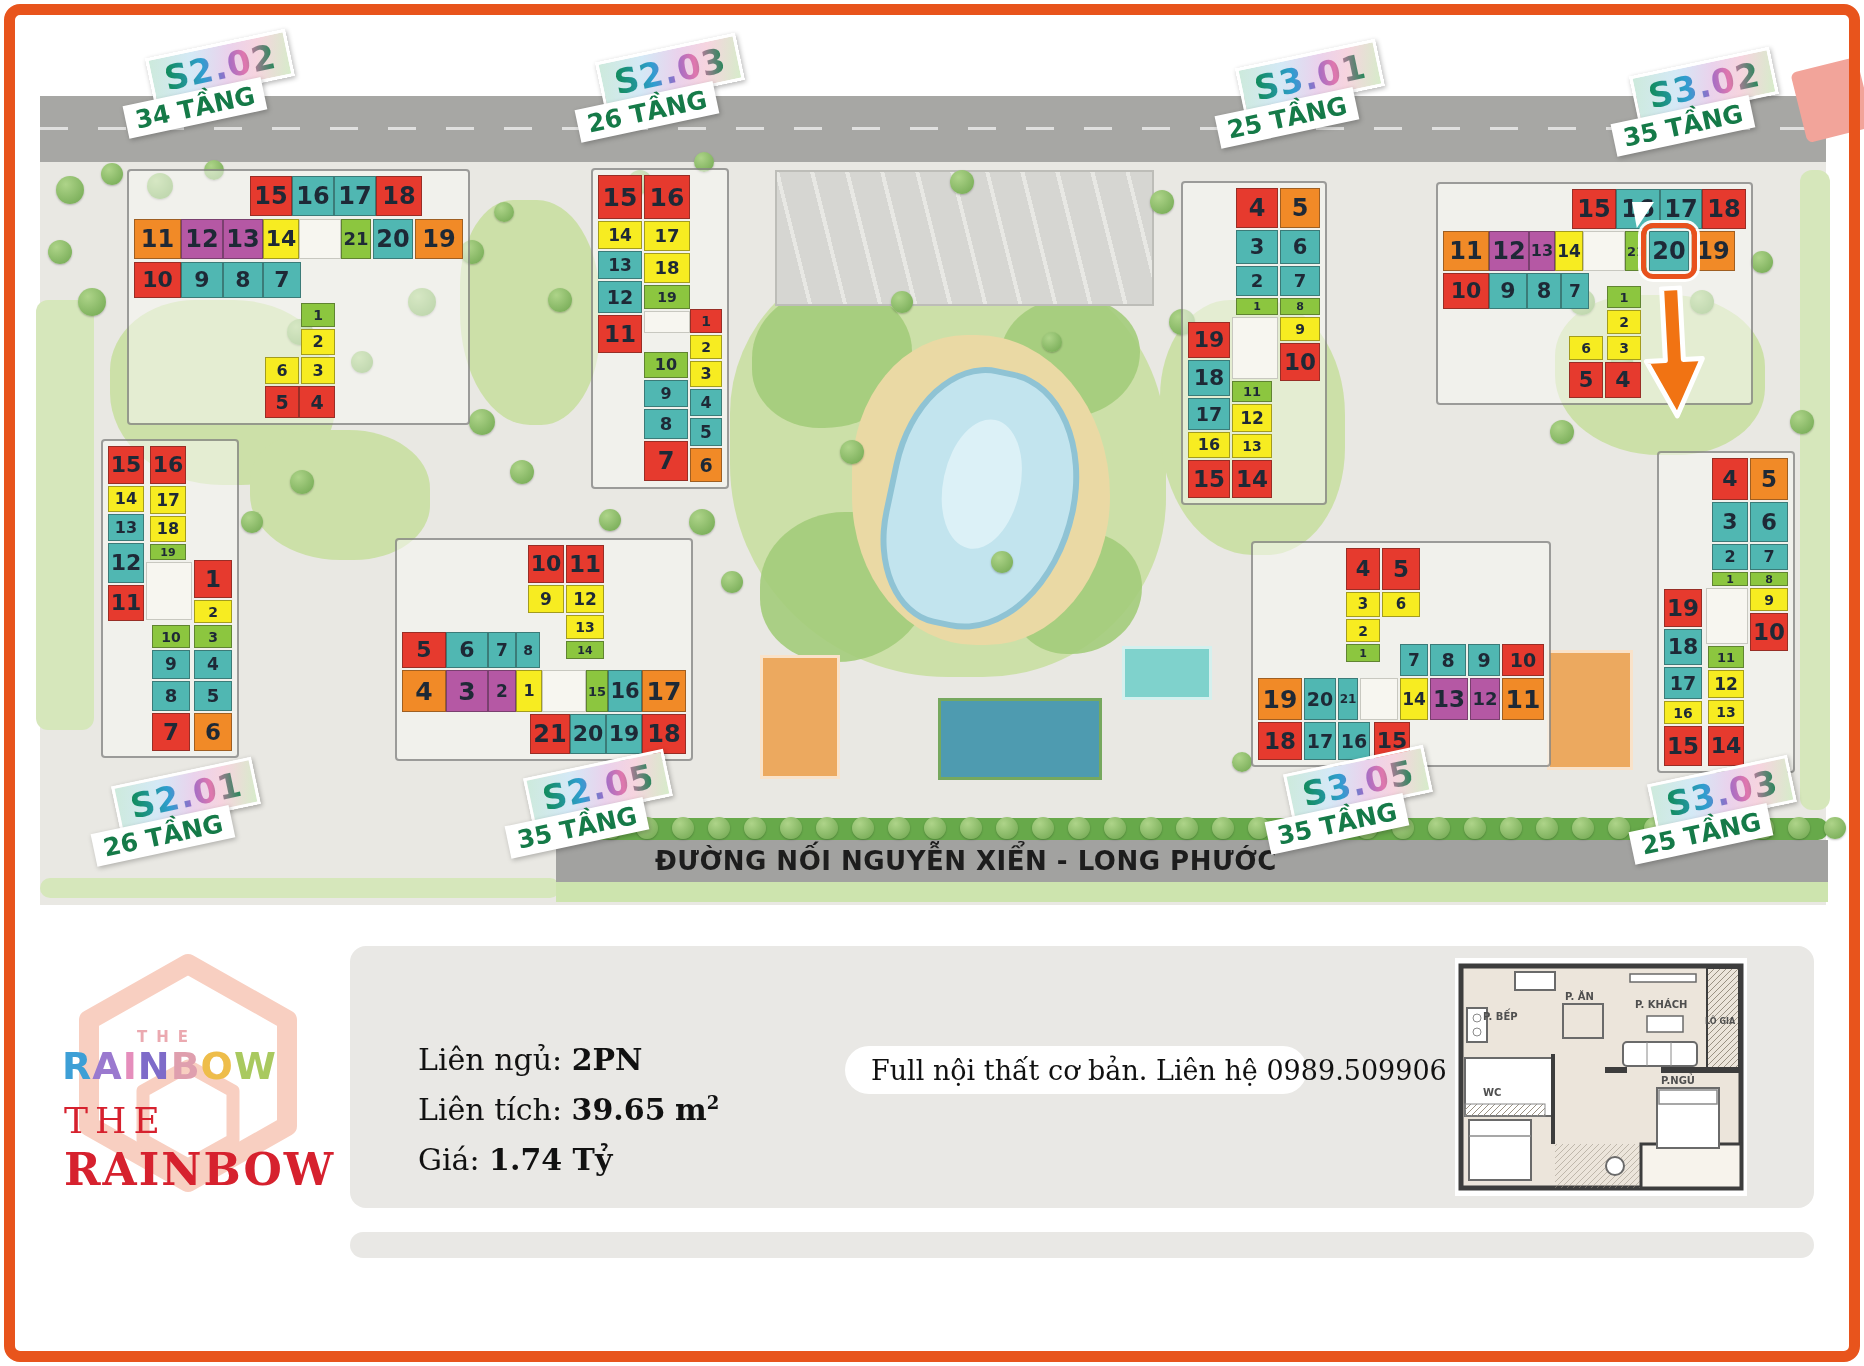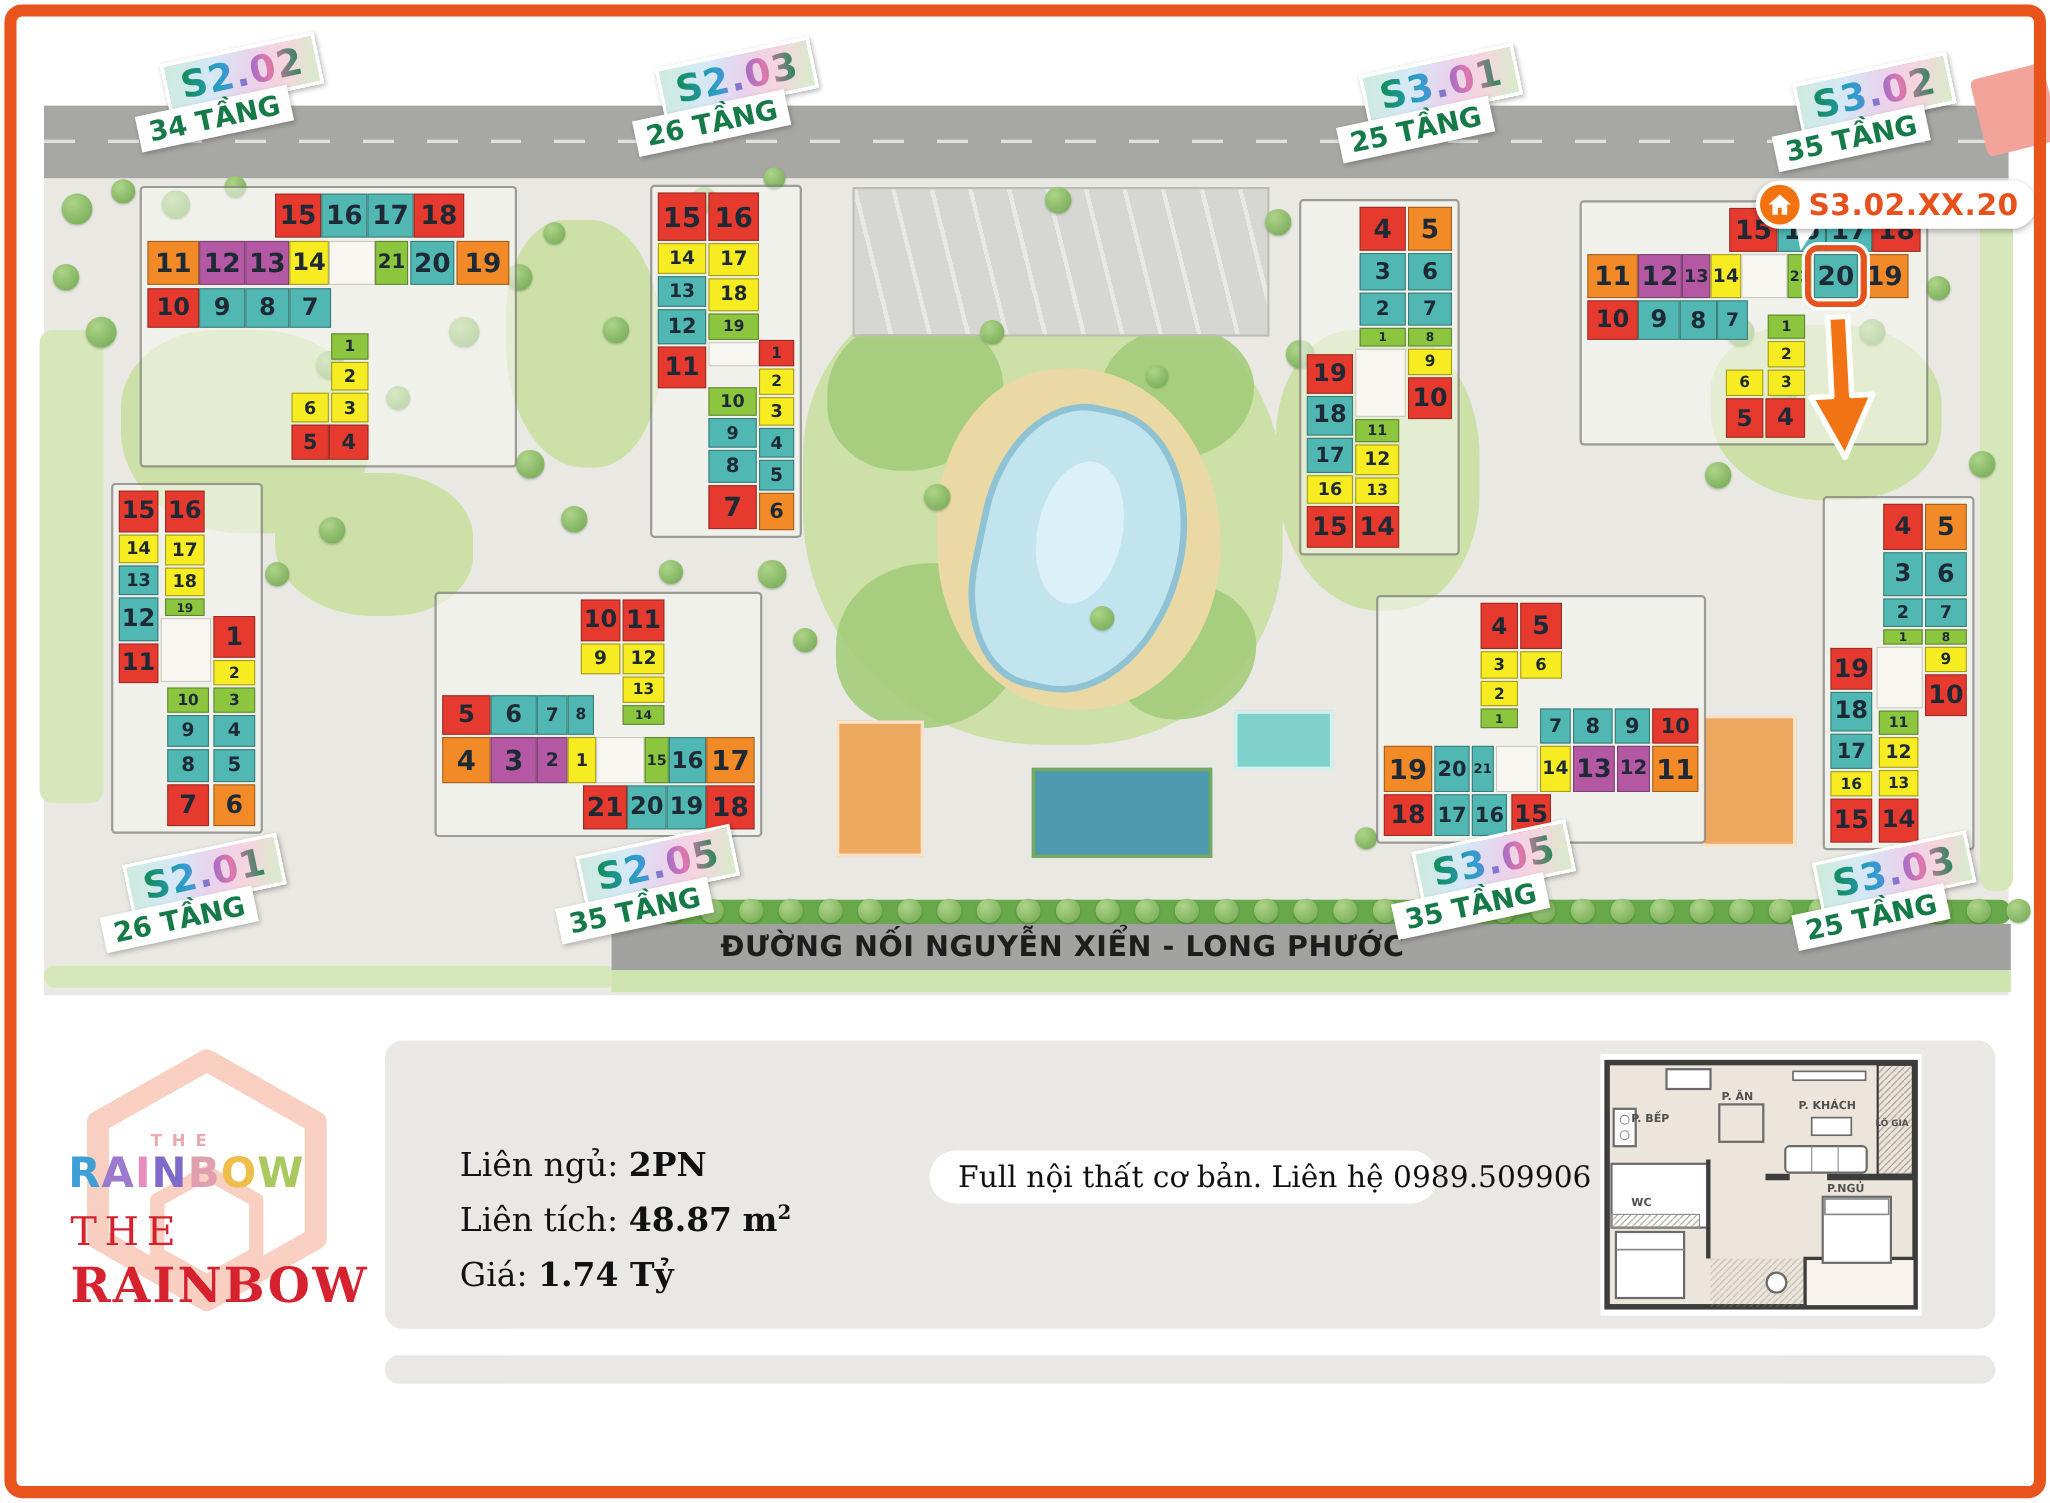--- a/index.html
+++ b/index.html
@@ -118,28 +118,20 @@
     <div class="road-bottom"></div>
     <div class="road-bottom-label">ĐƯỜNG NỐI NGUYỄN XIỂN - LONG PHƯỚC</div>
     <div class="below-road"></div>
     <div class="corner-pink"></div>
 
     <div class="hl-ring"></div>
     <svg class="sel-arrow" width="70" height="134" viewBox="0 0 70 134">
       <polygon points="27,2 45,2 45,74 64,74 36,130 8,74 27,74" fill="#f17313" stroke="#ffffff" stroke-width="5" stroke-linejoin="round"></polygon>
     </svg>
     <div class="tag-tail"></div>
-    <div class="tagpill">
-      <span class="ic">
-        <svg width="26" height="26" viewBox="0 0 24 24">
-            <path d="M12 3.5 L21.5 12 H18.2 V20.5 H13.6 V14.6 H10.4 V20.5 H5.8 V12 H2.5 Z" fill="#fff"></path>
-          </svg>
-      </span>
-      <span class="txt">S3.02.XX.20</span>
-    </div>
   <div class="tree" style="left: 56px; top: 176px; width: 28px; height: 28px;"></div>
       <div class="tree" style="left: 101px; top: 163px; width: 22px; height: 22px;"></div>
       <div class="tree" style="left: 147px; top: 173px; width: 26px; height: 26px;"></div>
       <div class="tree" style="left: 204px; top: 160px; width: 20px; height: 20px;"></div>
       <div class="tree" style="left: 48px; top: 240px; width: 24px; height: 24px;"></div>
       <div class="tree" style="left: 78px; top: 288px; width: 28px; height: 28px;"></div>
       <div class="tree" style="left: 338px; top: 188px; width: 24px; height: 24px;"></div>
       <div class="tree" style="left: 378px; top: 228px; width: 28px; height: 28px;"></div>
       <div class="tree" style="left: 287px; top: 319px; width: 26px; height: 26px;"></div>
       <div class="tree" style="left: 351px; top: 351px; width: 22px; height: 22px;"></div>
@@ -413,21 +405,21 @@
     <div class="logo-rainbow-red">RAINBOW</div>
   </div>
 
   <div class="panel">
     <div class="row" style="top:96px;">
       <span>Liên ngủ:</span>
       <b>2PN</b>
     </div>
     <div class="row" style="top:146px;">
       <span>Liên tích:</span>
-      <b>48.87</b>
+      <b>39.65</b>
       <b><span>m</span><sup>2</sup></b>
     </div>
     <div class="row" style="top:196px;">
       <span>Giá:</span>
       <b>1.74 Tỷ</b>
     </div>
     <div class="note">Full nội thất cơ bản. Liên hệ 0989.509906</div>
 
     <div class="floorplan">
       <svg width="292" height="238" viewBox="0 0 292 238">

